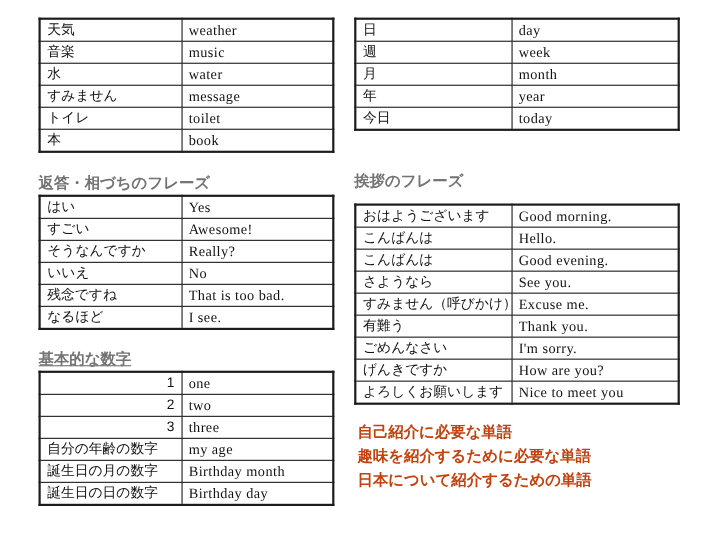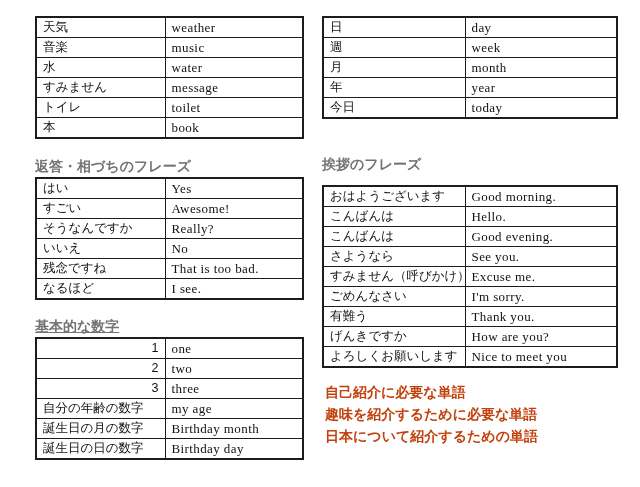--- a/index.html
+++ b/index.html
@@ -198,26 +198,26 @@
         </tr>
         <tr>
           <td class="c1">さようなら</td>
           <td class="c2">See you.</td>
         </tr>
         <tr>
           <td class="c1">すみません（呼びかけ）</td>
           <td class="c2">Excuse me.</td>
         </tr>
         <tr>
+          <td class="c1">有難う</td>
+          <td class="c2">Thank you.</td>
+        </tr>
+        <tr>
           <td class="c1">ごめんなさい</td>
           <td class="c2">I'm sorry.</td>
-        </tr>
-        <tr>
-          <td class="c1">有難う</td>
-          <td class="c2">Thank you.</td>
         </tr>
         <tr>
           <td class="c1">げんきですか</td>
           <td class="c2">How are you?</td>
         </tr>
         <tr>
           <td class="c1">よろしくお願いします</td>
           <td class="c2">Nice to meet you</td>
         </tr>
       </tbody>

